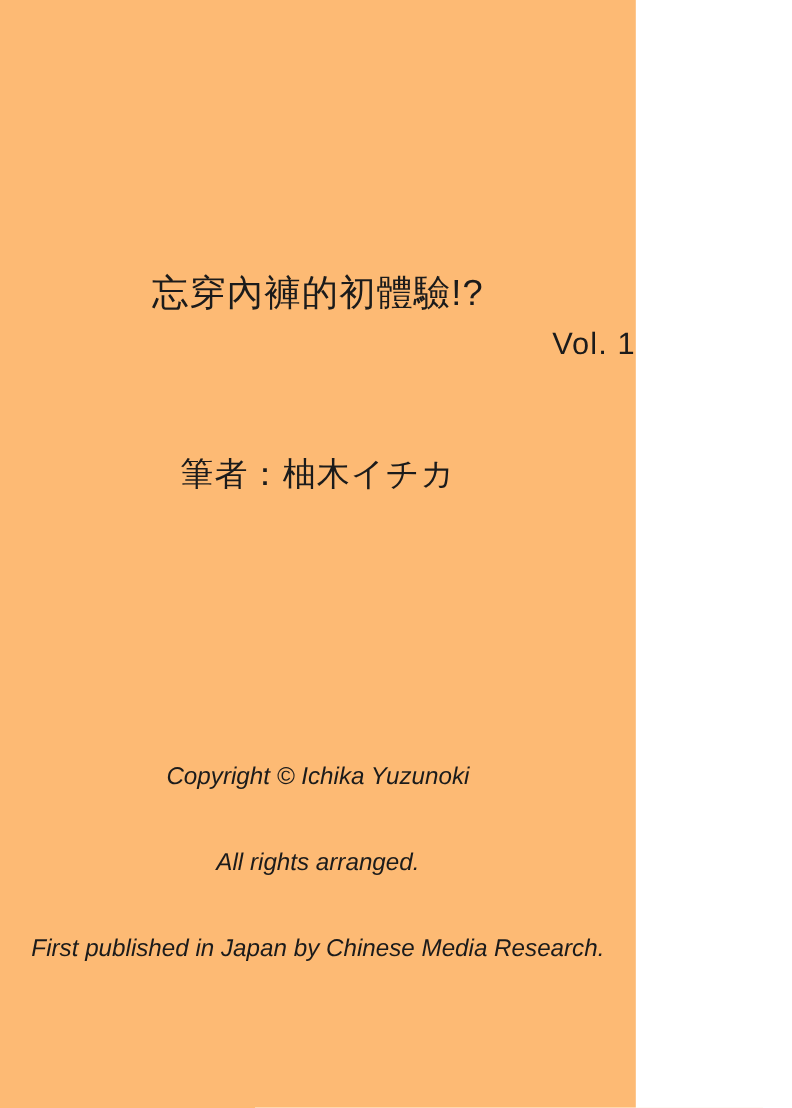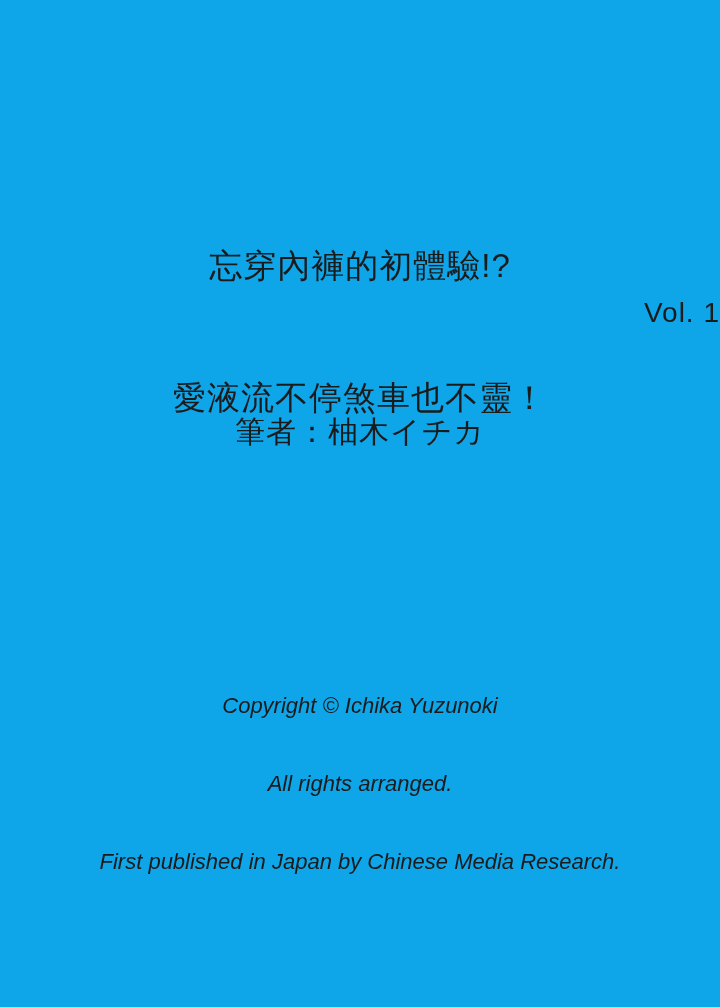--- a/index.html
+++ b/index.html
@@ -2,23 +2,23 @@
 <html><head>
 <meta charset="utf-8">
 <style>
   html, body {
     margin: 0;
     padding: 0;
     background: #ffffff;
   }
   .page {
     position: relative;
-    width: 720px;
+    width: 578px;
     height: 1007px;
-    background: #0ea5e9;
+    background: #fdba74;
     overflow: hidden;
     font-family: "Liberation Sans", "DejaVu Sans", sans-serif;
     color: #1b1b1b;
   }
   .centered {
     position: absolute;
     left: 0;
     width: 100%;
     text-align: center;
     white-space: pre;
@@ -50,21 +50,20 @@
     font-style: italic;
   }
 </style>
 </head>
 <body>
 
 <div class="page">
 
   <div class="centered title-block">
     <div>忘穿內褲的初體驗!?</div>
-    <div>愛液流不停煞車也不靈！</div>
   </div>
 
   <div class="centered volume-label">Vol. 1</div>
 
   <div class="centered author-credit">筆者：柚木イチカ</div>
 
   <div class="centered copyright-block">
     <div>Copyright © Ichika Yuzunoki</div>
     <div>All rights arranged.</div>
     <div>First published in Japan by Chinese Media Research.</div>

